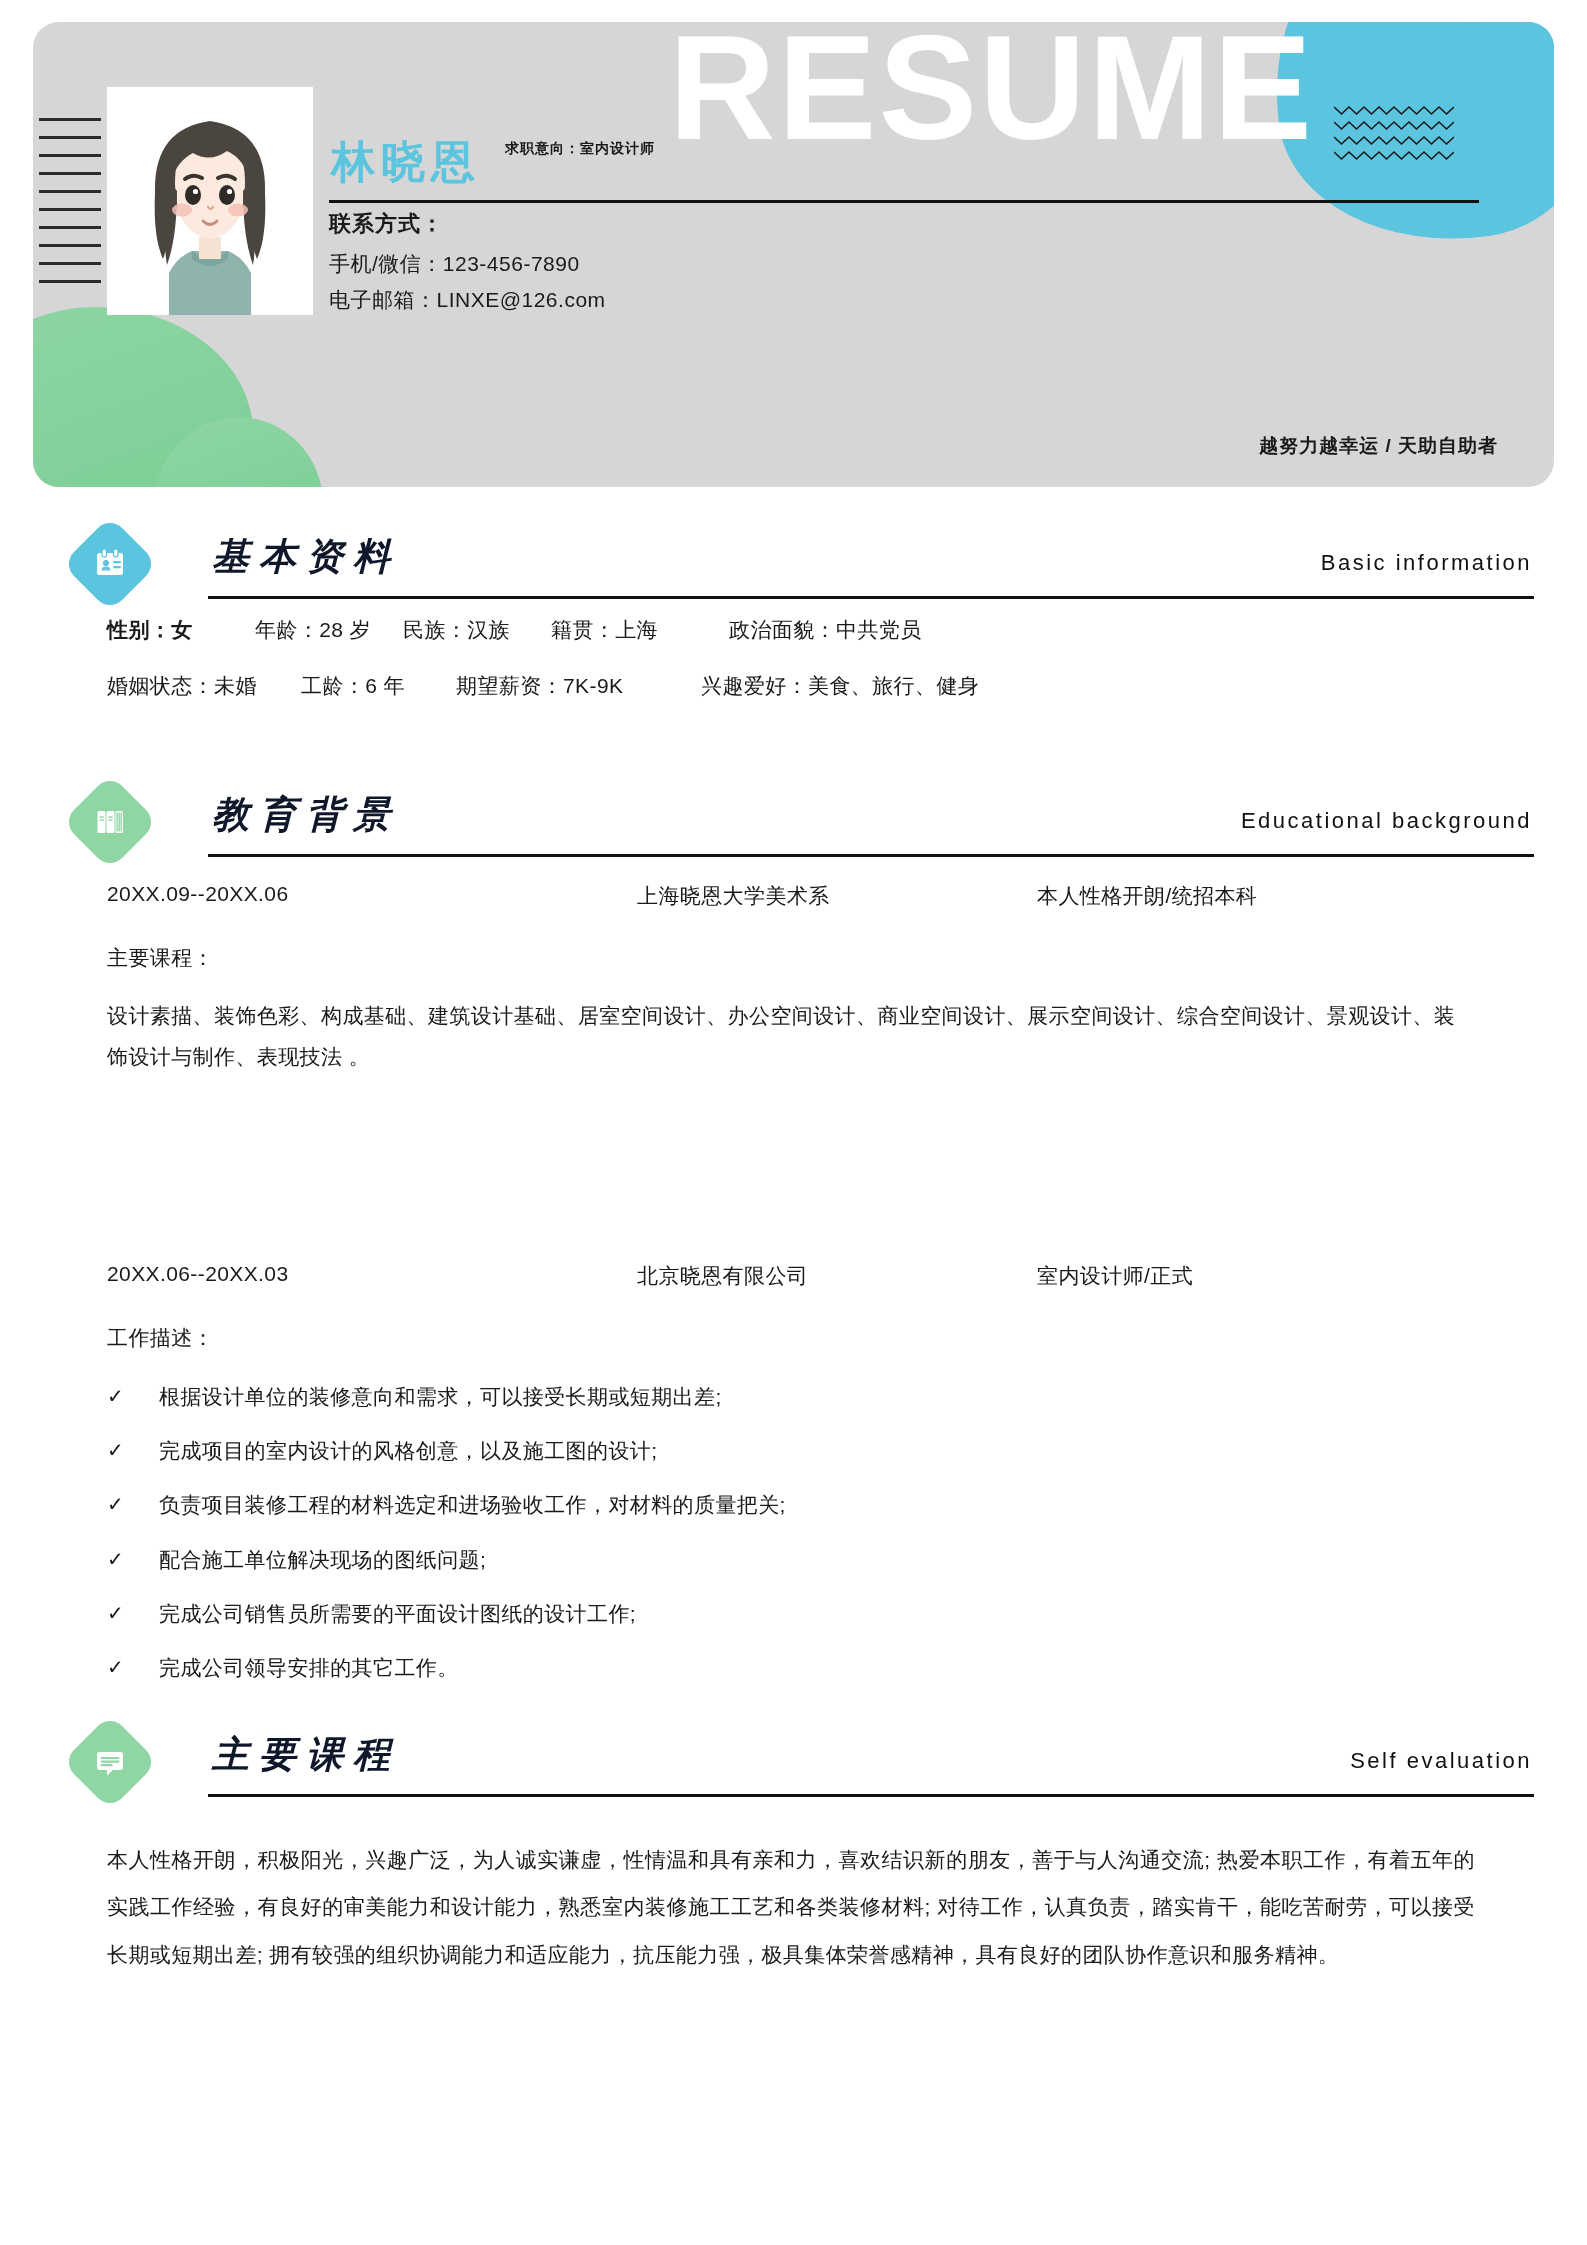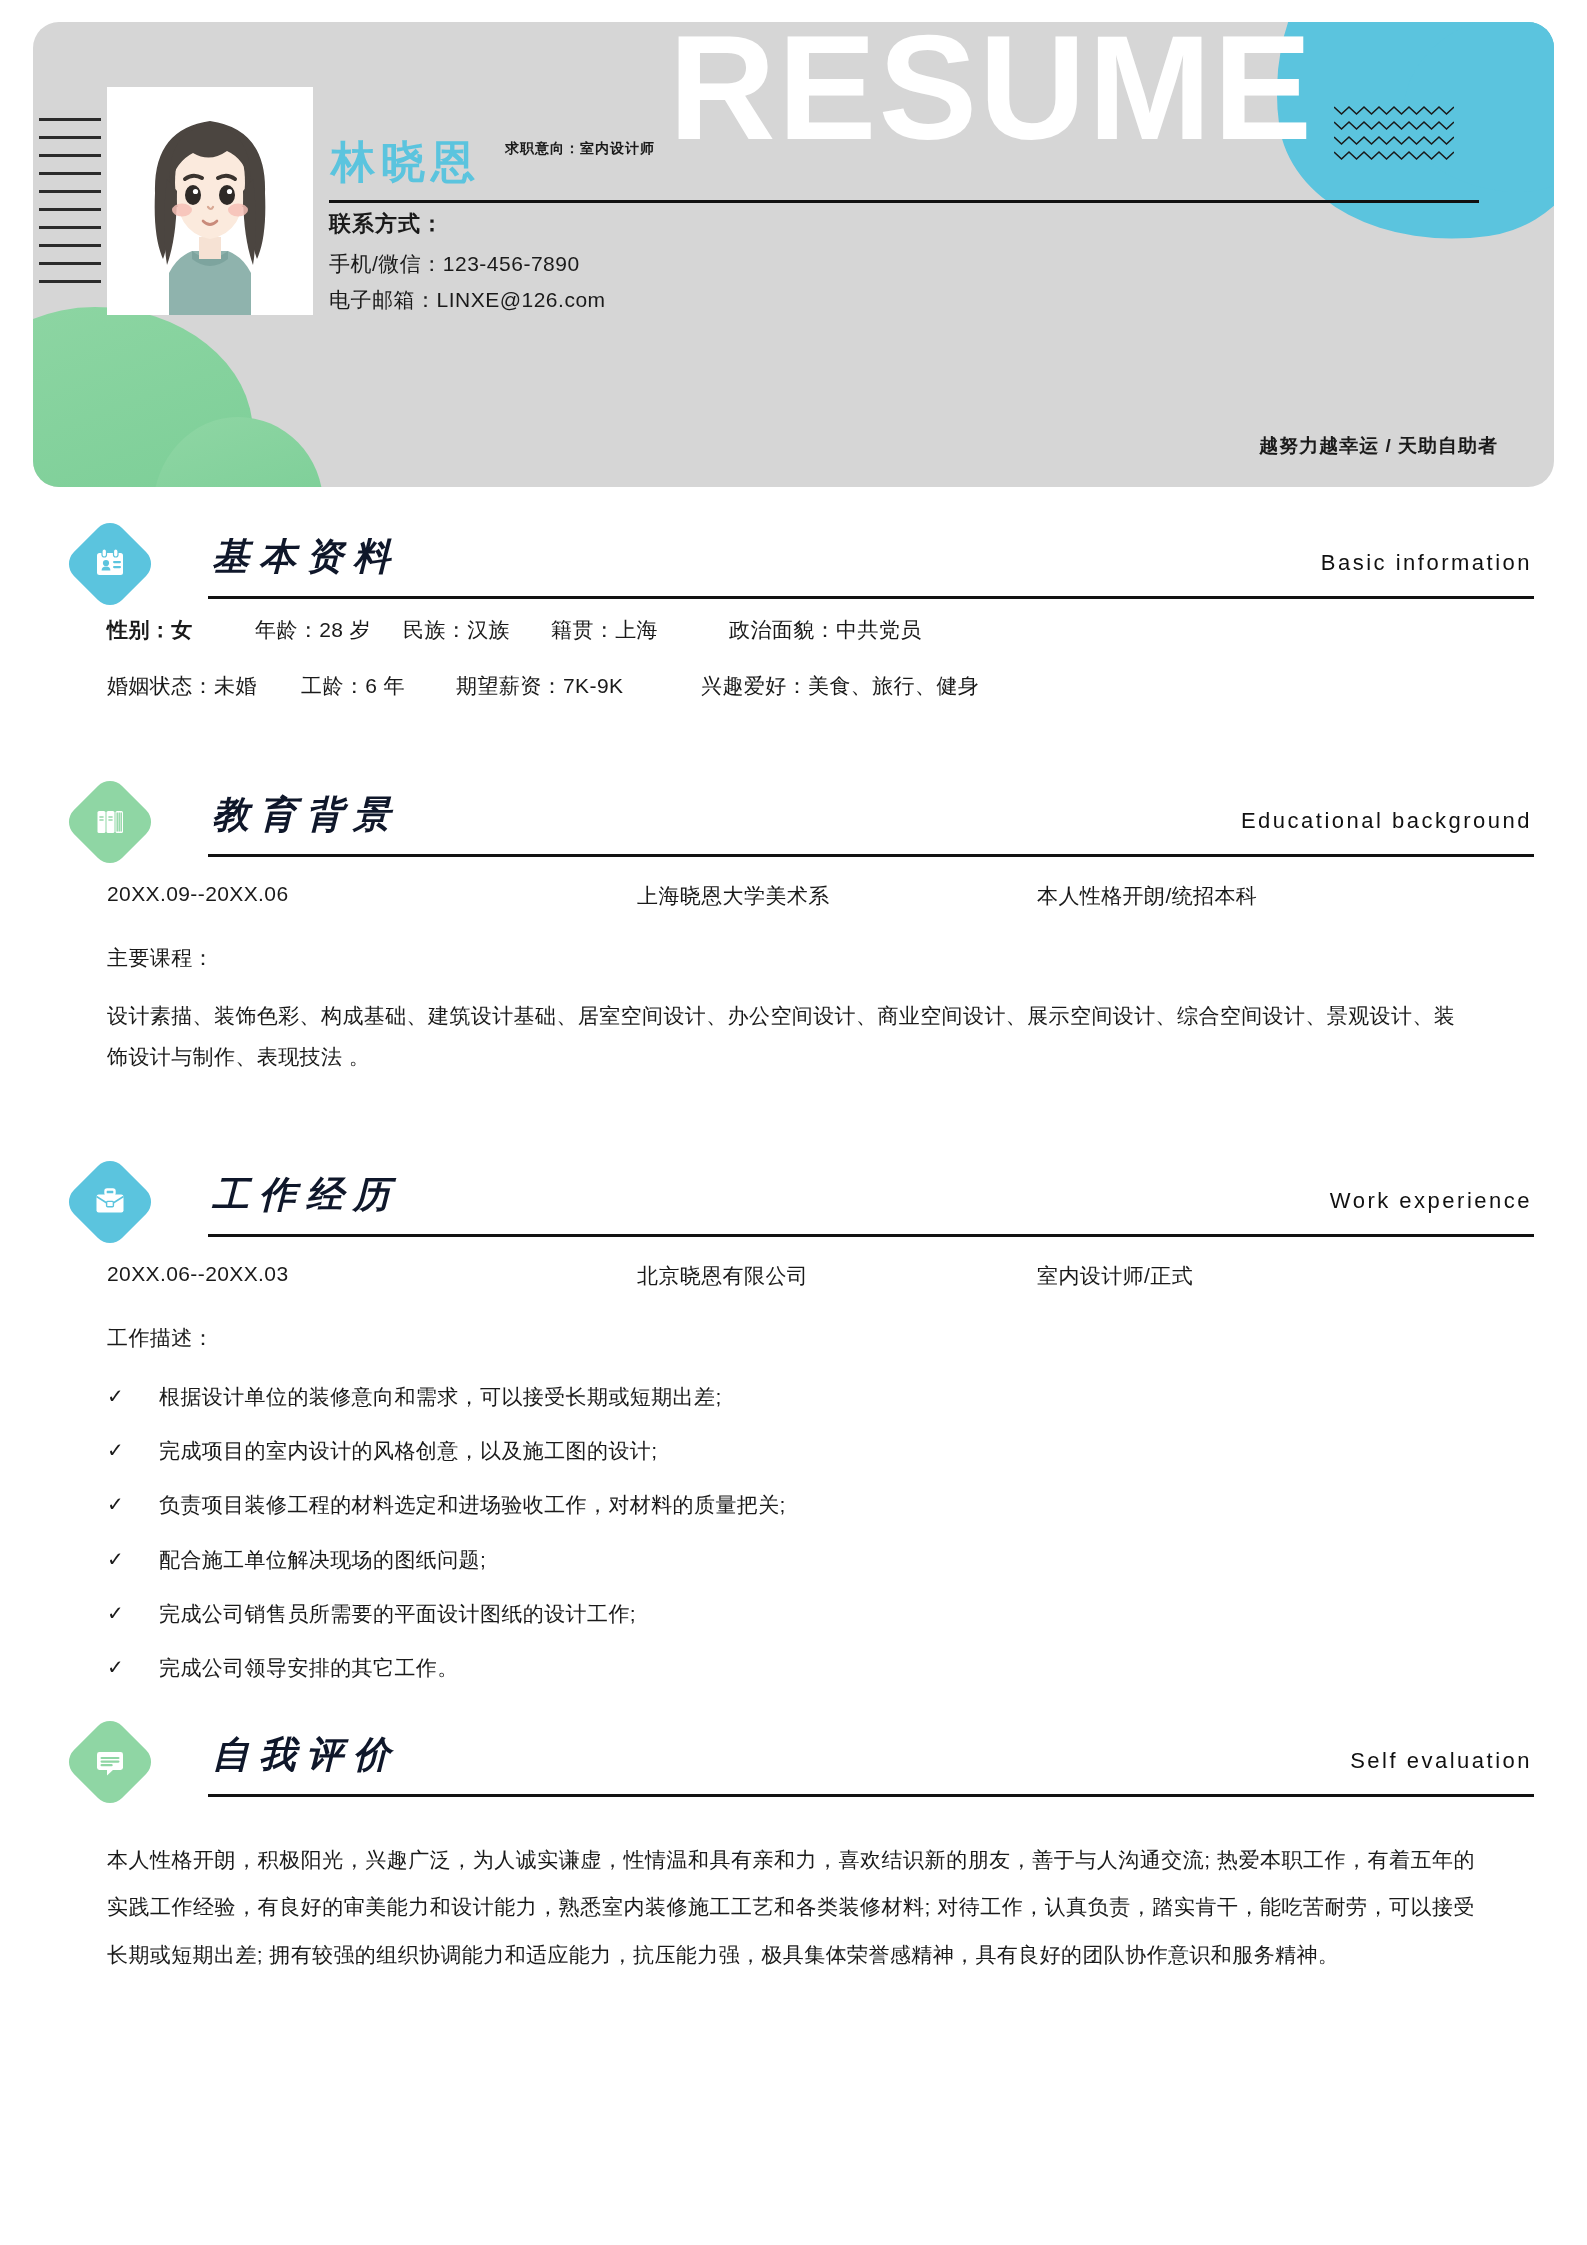--- a/index.html
+++ b/index.html
@@ -286,33 +286,20 @@
     <div class="meta-row" style="top:96px">
       <span class="body-txt m-date">20XX.09--20XX.06</span>
       <span class="body-txt m-org">上海晓恩大学美术系</span>
       <span class="body-txt m-role">本人性格开朗/统招本科</span>
     </div>
     <div class="sub-label body-txt" style="top:158px">主要课程：</div>
     <div class="para body-txt" style="top:210px">设计素描、装饰色彩、构成基础、建筑设计基础、居室空间设计、办公空间设计、商业空间设计、展示空间设计、综合空间设计、景观设计、装饰设计与制作、表现技法 。</div>
   </div>
 
   <div class="section" style="top:1166px;height:560px">
-    <div class="sec-head">
-      <div class="sec-icon icon-cyan">
-        <svg width="34" height="34" viewBox="0 0 34 34">
-          <rect x="12.5" y="4.5" width="9" height="5" rx="1.6" fill="none" stroke="#fff" stroke-width="2.4"></rect>
-          <rect x="3.5" y="9.5" width="27" height="18" rx="2.2" fill="#fff"></rect>
-          <path d="M3.5 11.5 L17 20 L30.5 11.5" fill="none" stroke="#5bc4de" stroke-width="1.5"></path>
-          <rect x="13.6" y="16.4" width="6.8" height="5.4" rx="1" fill="#fff" stroke="#5bc4de" stroke-width="1.4"></rect>
-        </svg>
-      </div>
-      <div class="sec-cn">工作经历</div>
-      <div class="sec-en">Work experience</div>
-      <div class="sec-rule"></div>
-    </div>
     <div class="meta-row" style="top:96px">
       <span class="body-txt m-date">20XX.06--20XX.03</span>
       <span class="body-txt m-org">北京晓恩有限公司</span>
       <span class="body-txt m-role">室内设计师/正式</span>
     </div>
     <div class="sub-label body-txt" style="top:158px">工作描述：</div>
     <div class="bullets" style="top:218px">
       <div class="bullet">
         <span class="chk">✓</span>
         <span class="btxt body-txt">根据设计单位的装修意向和需求，可以接受长期或短期出差;</span>
@@ -346,20 +333,20 @@
         <svg width="34" height="34" viewBox="0 0 34 34">
           <rect x="4" y="7" width="26" height="18" rx="2.4" fill="#fff"></rect>
           <path d="M14 24.5 L14 30.5 L20.5 24.5 Z" fill="#fff"></path>
           <g stroke="#8fd6a4" stroke-width="2.2" stroke-linecap="round">
             <line x1="8.6" y1="13" x2="25.4" y2="13"></line>
             <line x1="8.6" y1="16.6" x2="25.4" y2="16.6"></line>
             <line x1="8.6" y1="20.2" x2="18.6" y2="20.2"></line>
           </g>
         </svg>
       </div>
-      <div class="sec-cn">自我评价</div>
+      <div class="sec-cn">主要课程</div>
       <div class="sec-en">Self evaluation</div>
       <div class="sec-rule"></div>
     </div>
     <div class="eval-para body-txt" style="top:110px">本人性格开朗，积极阳光，兴趣广泛，为人诚实谦虚，性情温和具有亲和力，喜欢结识新的朋友，善于与人沟通交流; 热爱本职工作，有着五年的实践工作经验，有良好的审美能力和设计能力，熟悉室内装修施工工艺和各类装修材料; 对待工作，认真负责，踏实肯干，能吃苦耐劳，可以接受长期或短期出差; 拥有较强的组织协调能力和适应能力，抗压能力强，极具集体荣誉感精神，具有良好的团队协作意识和服务精神。</div>
   </div>
 
 </div>
 
 </body></html>

